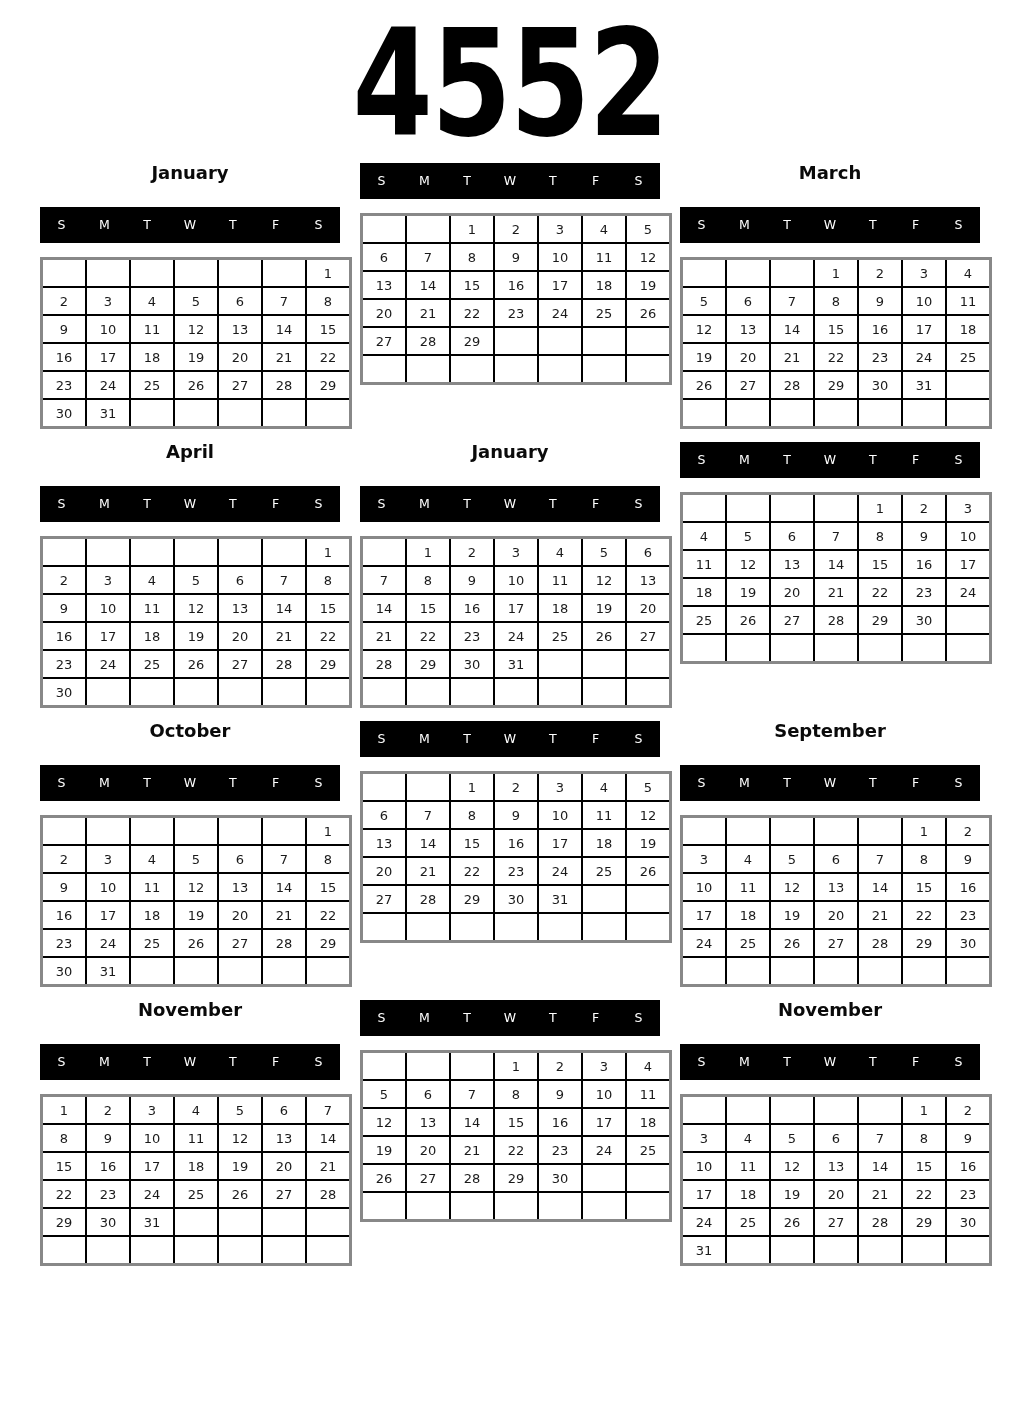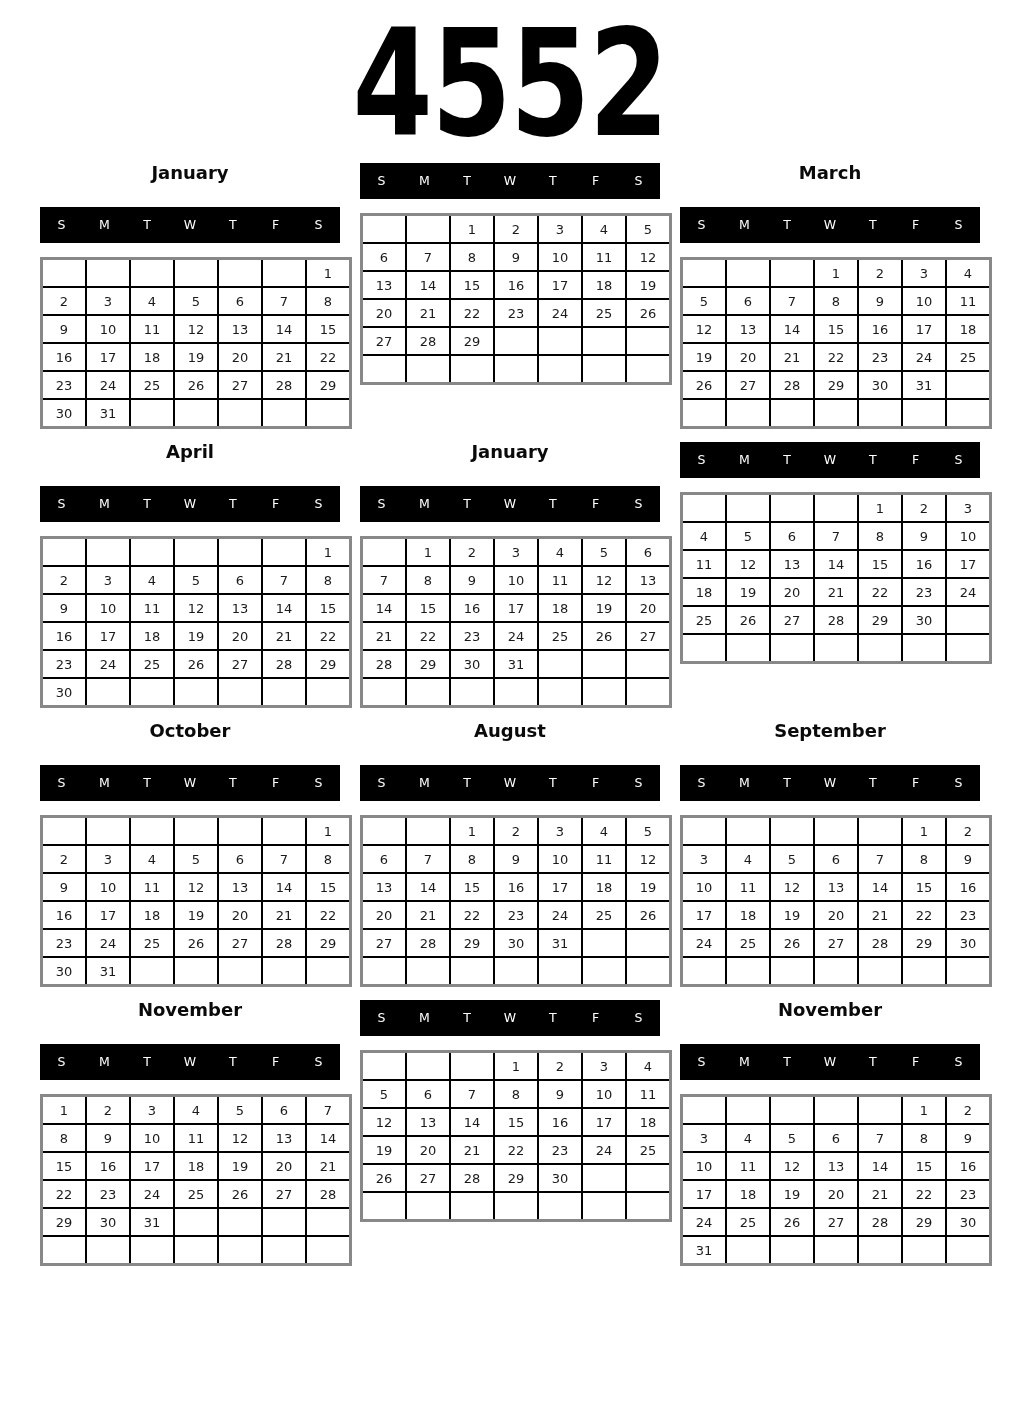--- a/index.html
+++ b/index.html
@@ -563,21 +563,20 @@
               <td></td>
               <td></td>
               <td></td>
               <td></td>
               <td></td>
             </tr>
           </tbody>
     </table>
   </section>
       <section class="month">
-    <h2 class="month-name">August</h2>
     <div class="dow-row">
           <span class="dow-cell">S</span>
           <span class="dow-cell">M</span>
           <span class="dow-cell">T</span>
           <span class="dow-cell">W</span>
           <span class="dow-cell">T</span>
           <span class="dow-cell">F</span>
           <span class="dow-cell">S</span>
         </div>
     <table class="grid">

